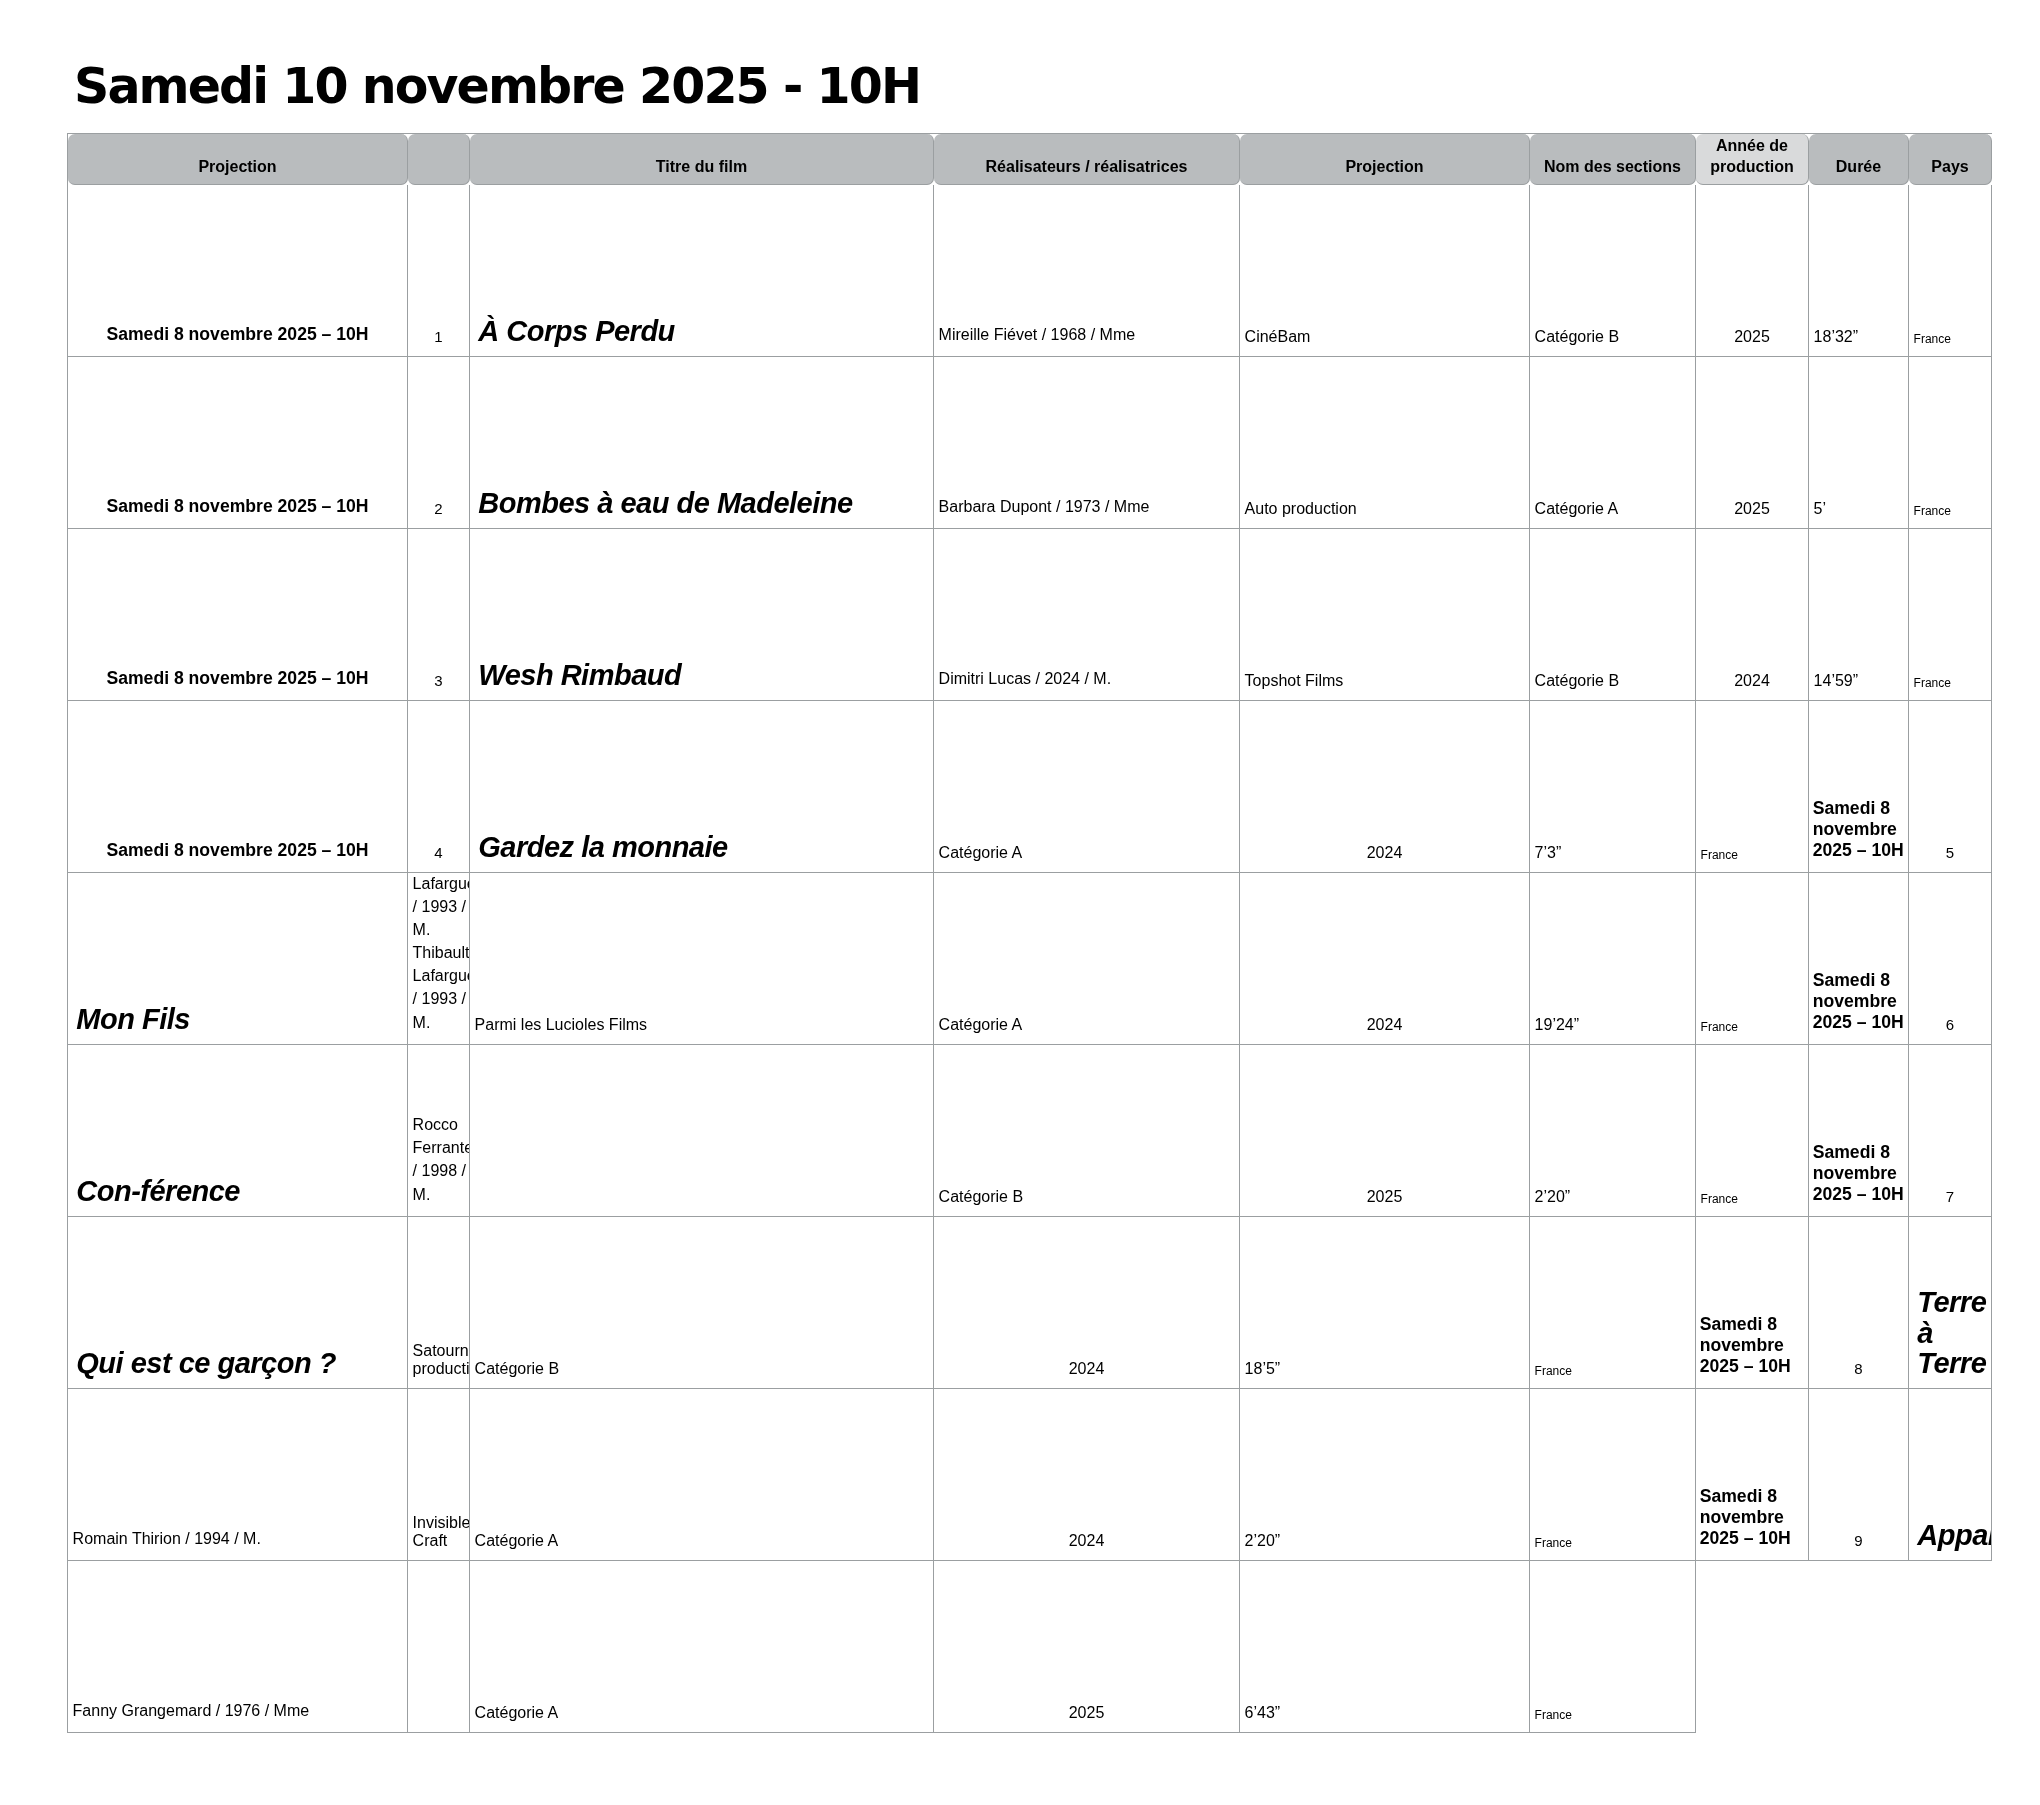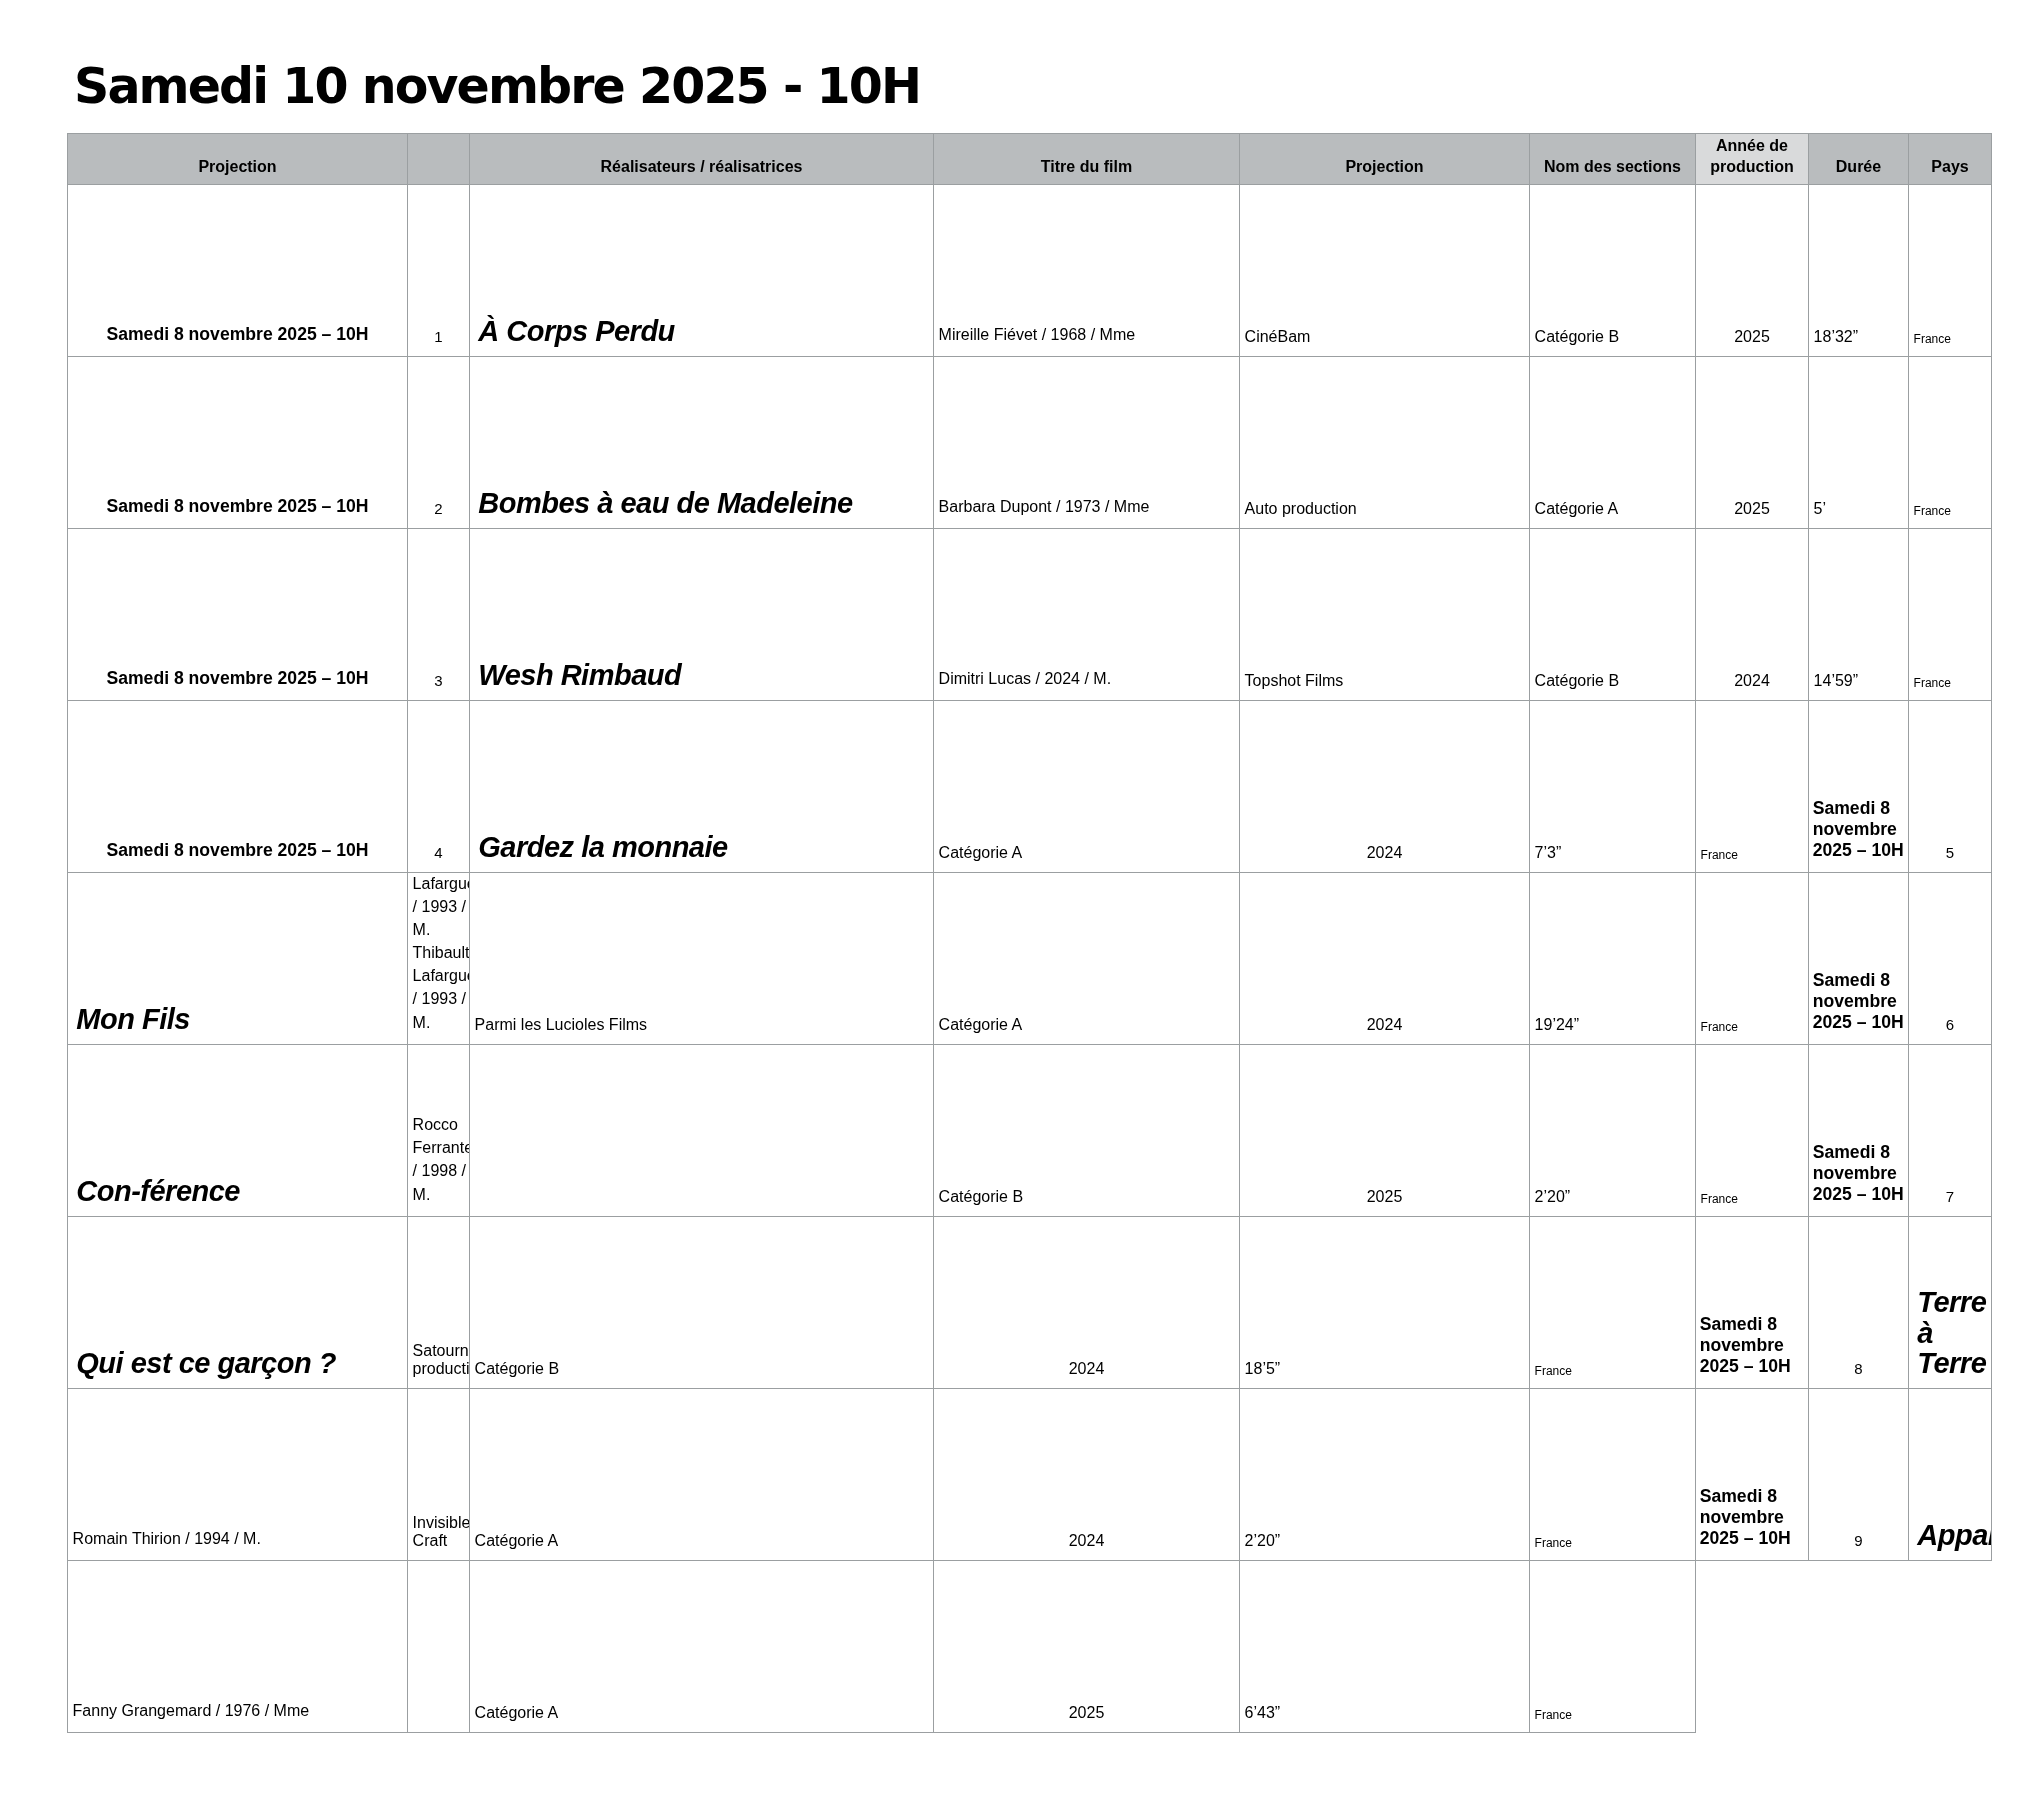--- a/index.html
+++ b/index.html
@@ -22,20 +22,21 @@
   }
   .cell{
     border-right:1.9px solid #9b9fa1;border-bottom:1.9px solid #9b9fa1;
     box-sizing:border-box;display:flex;align-items:flex-end;
     overflow:hidden;background:#fff;
   }
   .hcell{
     background:#b9bcbe;justify-content:center;text-align:center;
     font-weight:bold;font-size:16px;line-height:1.3;
     padding:0 3.7px 6.5px 3.7px;
+    border-radius:7px;
   }
   .hcell.light{background:#d9dadb;}
   .c-projection{justify-content:center;font-weight:bold;font-size:17.6px;padding:0 3.7px 11px 3.7px;text-align:left;}
   .c-number{justify-content:center;font-size:15px;padding:0 1.9px 11px 1.9px;}
   .c-title{
     padding:0 5.6px 9.3px 8.3px;font-weight:bold;font-style:italic;font-size:29px;
     letter-spacing:-0.5px;line-height:1.05;
   }
   .c-directors{padding:0 3.7px 10.2px 4.6px;font-size:16px;line-height:1.45;white-space:pre-line;}
   .c-production{padding:0 3.7px 10.2px 4.6px;font-size:16px;}
@@ -45,22 +46,22 @@
   .c-country{padding:0 3.7px 10.2px 4.6px;font-size:12px;}
 </style>
 </head>
 <body>
 
 <h1 class="page-title">Samedi 10 novembre 2025 - 10H</h1>
 
 <div class="sched-table">
     <div class="cell hcell">Projection</div>
     <div class="cell hcell"></div>
+    <div class="cell hcell">Titre du film</div>
     <div class="cell hcell">Réalisateurs / réalisatrices</div>
-    <div class="cell hcell">Titre du film</div>
     <div class="cell hcell">Projection</div>
     <div class="cell hcell">Nom des sections</div>
     <div class="cell hcell light">Année de production</div>
     <div class="cell hcell">Durée</div>
     <div class="cell hcell">Pays</div>
     <div class="cell c-projection">Samedi 8 novembre 2025 – 10H</div>
     <div class="cell c-number">1</div>
     <div class="cell c-title">À Corps Perdu</div>
     <div class="cell c-directors">Mireille Fiévet / 1968 / Mme</div>
     <div class="cell c-production">CinéBam</div>

